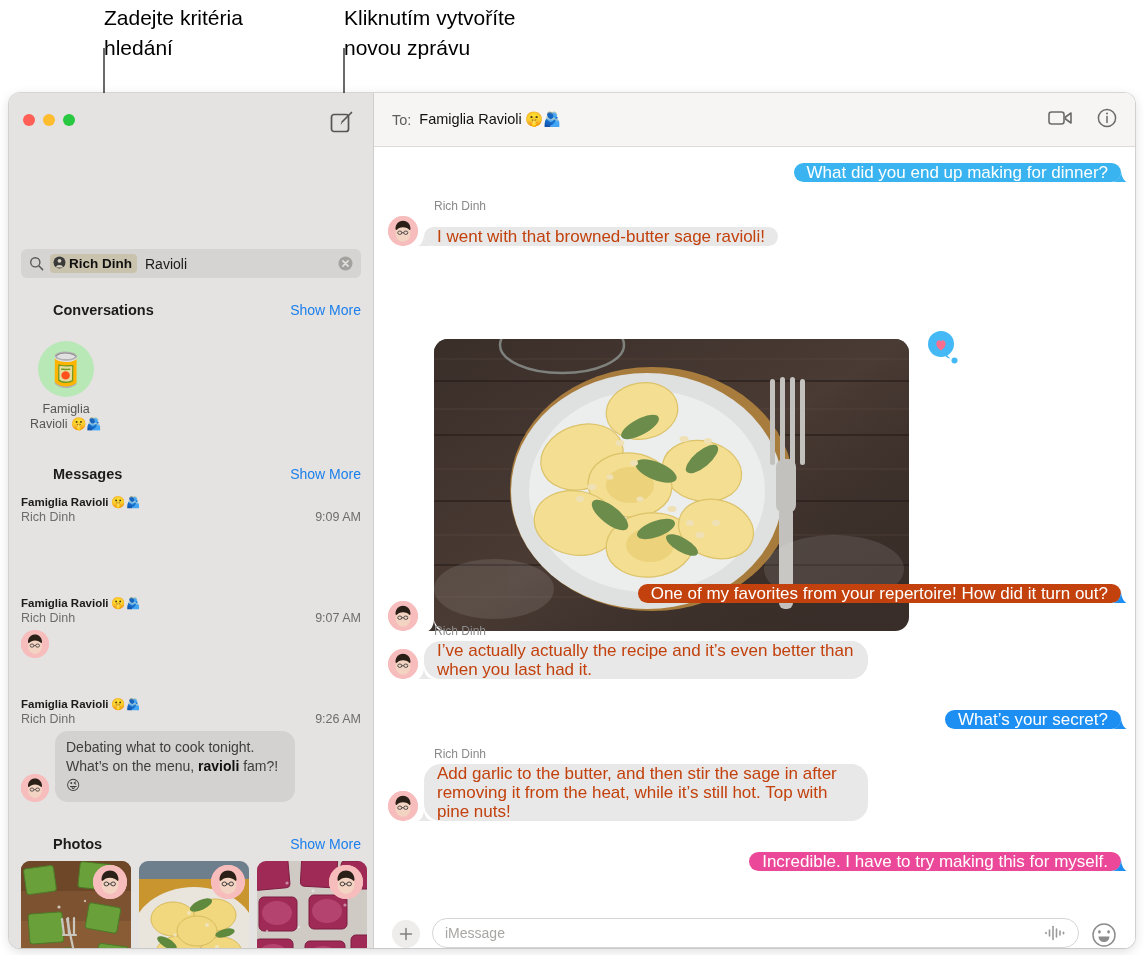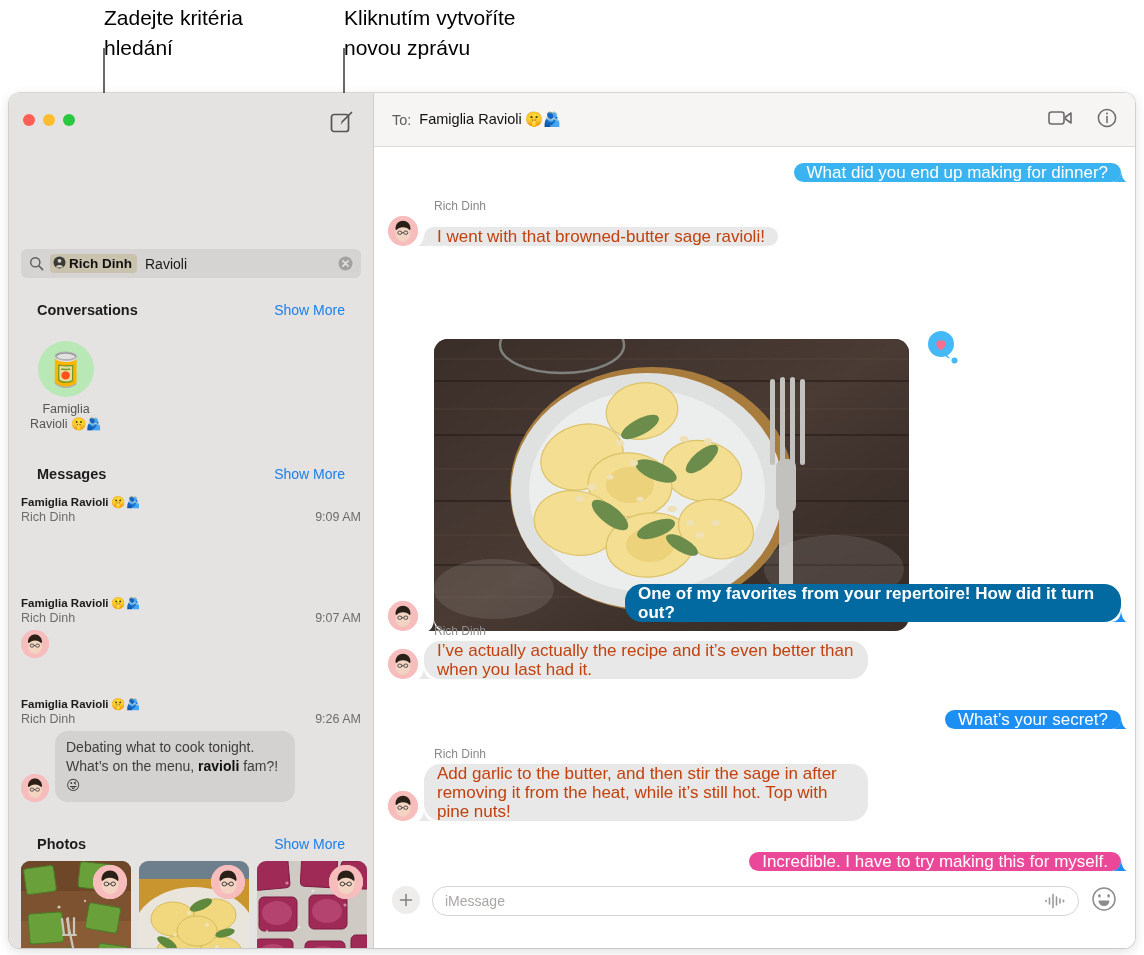--- a/index.html
+++ b/index.html
@@ -66,21 +66,21 @@
   #search-token{
     background:#c9c2ad;border-radius:4px;height:19px;
     display:flex;align-items:center;gap:3px;
     padding:0 5px 0 3px;font-size:13.5px;color:#111;font-weight:600;
   }
   #search-term{font-size:14px;color:#1a1a1a;margin-left:8px;}
   #search-clear{margin-left:auto;display:flex;align-items:center;}
 
   
   .section-header{
-    position:absolute;left:0;width:100%;
+    position:absolute;left:16px;width:100%;
     display:flex;align-items:baseline;
     padding:0 28px;box-sizing:border-box;
   }
   .section-title{font-size:14.5px;font-weight:700;color:#1c1c1c;}
   .show-more{margin-left:auto;font-size:14px;color:#1b7fec;cursor:default;}
 
   #conv-header{top:209px;}
   #conv-item{
     position:absolute;left:17px;top:248px;width:80px;text-align:center;cursor:default;
   }
@@ -176,21 +176,21 @@
   #message-photo{
     width:475px;height:292px;border-radius:14px;overflow:hidden;position:relative;
     display:block;
   }
   #heart-reaction{
     position:absolute;left:490px;top:-10px;width:37px;height:37px;
   }
 
   
   #input-bar{
-    flex:0 0 62px;height:62px;display:flex;align-items:flex-start;
+    flex:0 0 62px;height:62px;display:flex;align-items:flex-end;
     padding:0 18px;box-sizing:border-box;background:#fff;gap:12px;
   }
   #plus-button{
     width:28px;height:28px;border-radius:50%;background:#eeedec;
     display:flex;align-items:center;justify-content:center;flex:0 0 28px;cursor:default;
   }
   #imessage-input{
     flex:1;height:30px;border:1px solid #d6d5d3;border-radius:15px;
     display:flex;align-items:center;padding:0 12px;box-sizing:border-box;
     font-size:14px;color:#a8a7a5;cursor:text;
@@ -600,21 +600,21 @@
               <ellipse cx="14" cy="16" rx="7" ry="8" fill="#f3d3c2"></ellipse>
               <path d="M7 12c0-5 3.5-7.5 7-7.5S21 7 21 12c0 1-.6 1.4-1.2.8-1-1-3-2.3-5.8-2.3S9.6 11.6 8.3 12.8C7.7 13.4 7 13 7 12z" fill="#2b2018"></path>
               <ellipse cx="11" cy="15.6" rx="1.9" ry="1.6" fill="none" stroke="#3a3a3a" stroke-width=".8"></ellipse>
               <ellipse cx="16.6" cy="15.6" rx="1.9" ry="1.6" fill="none" stroke="#3a3a3a" stroke-width=".8"></ellipse>
               <path d="M12.9 15.6h1.8" stroke="#3a3a3a" stroke-width=".8"></path>
             </svg>
         </div>
       </div>
 
       <div class="row out" style="top:437px;">
-        <div class="bubble out" style="background:#0369a1;font-weight:bold;">One of my favorites from your repertoire! How did it turn out?</div>
+        <div class="bubble out" style="background:#c2410c;">One of my favorites from your repertoire! How did it turn out?</div>
         <svg class="tail out" viewBox="0 0 16 16">
           <path d="M0 16 C6 16 10 12 10 4 C10 11 14 16 16 16 Z" fill="#1d8ef2"></path>
         </svg>
       </div>
 
       <div class="in-group" style="left:14px;top:477px;">
         <div class="sender-label">Rich Dinh</div>
         <div class="in-row">
           <div class="mini-avatar" style="width:30px;height:30px;flex:0 0 30px;">
             <svg width="30" height="30" viewBox="0 0 28 28">

